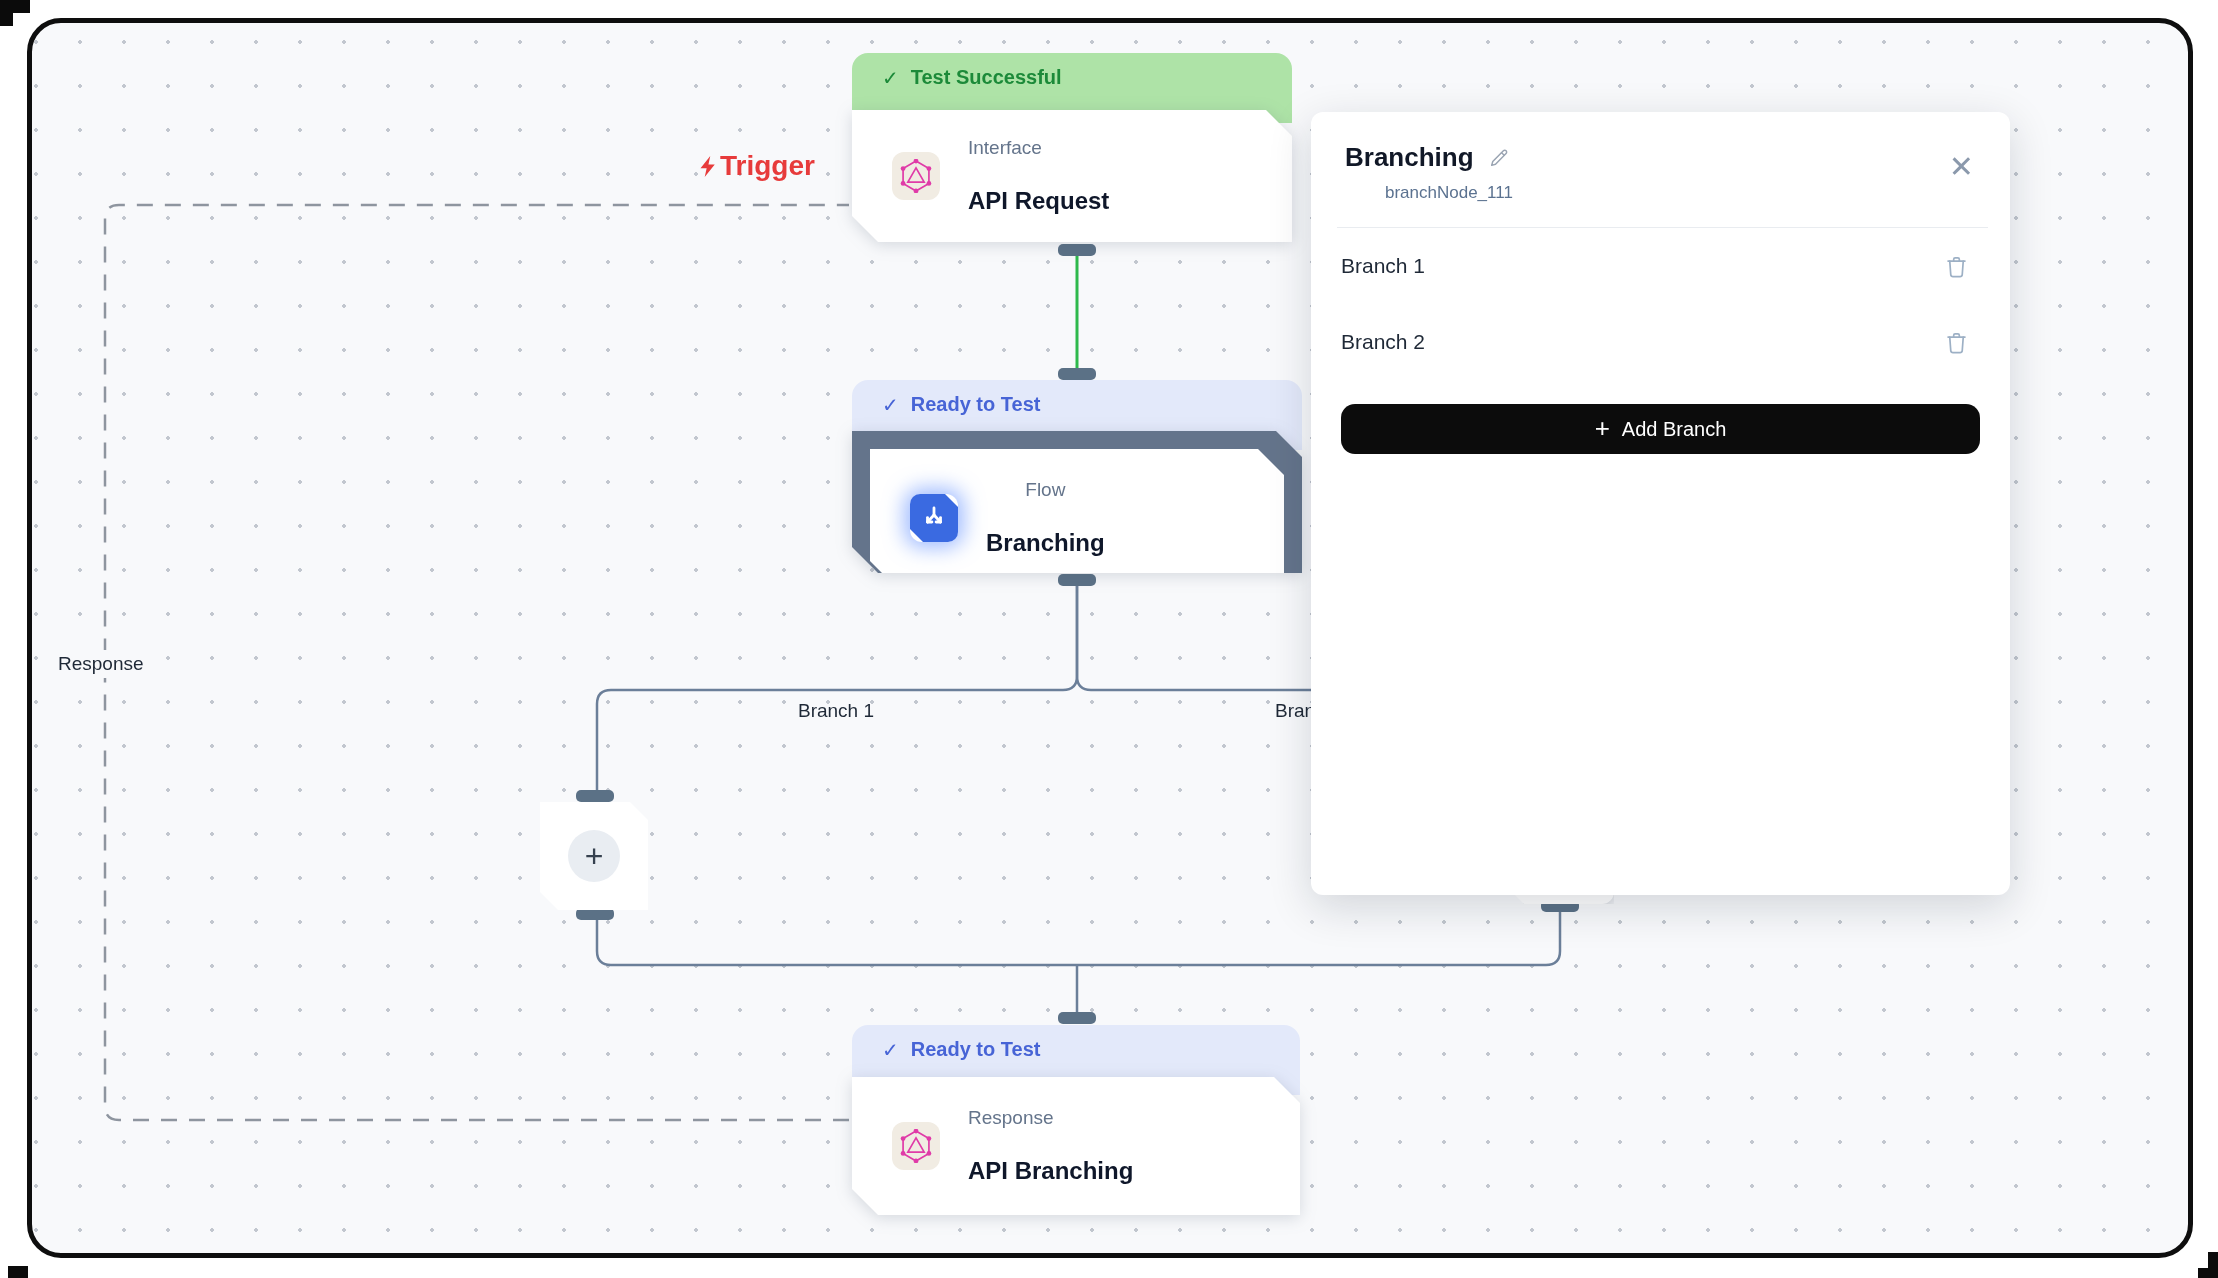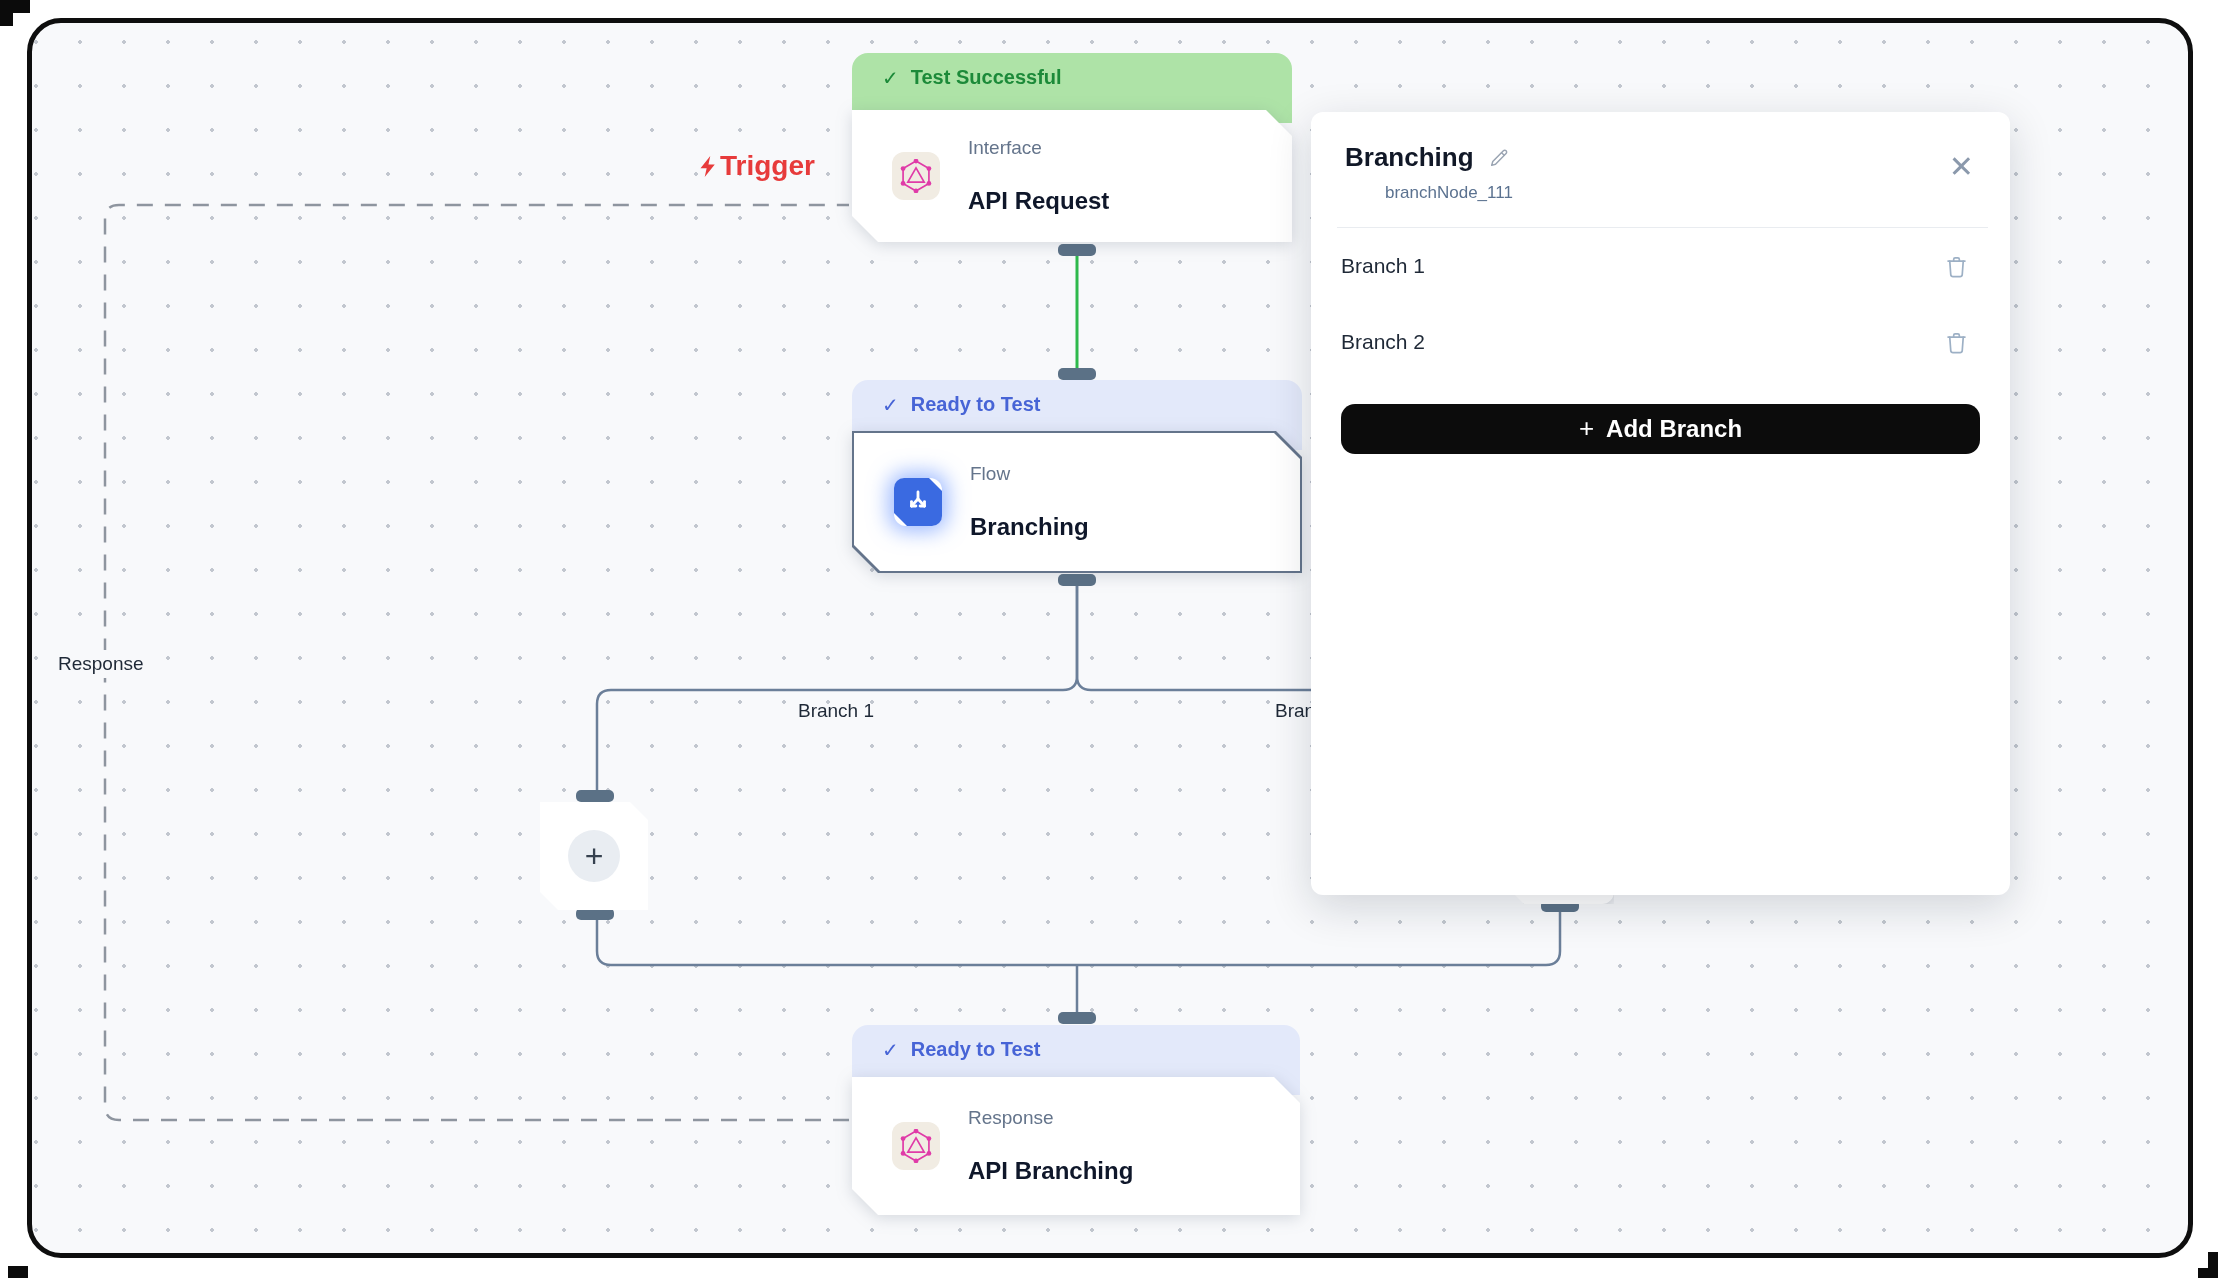--- a/index.html
+++ b/index.html
@@ -18,22 +18,22 @@
   .handle{fill:var(--handle,#5b7186);}
 
   .node{position:absolute;z-index:2;}
   .badge{position:absolute;left:0;right:0;top:0;height:70px;border-radius:16px 16px 0 0;
     display:flex;align-items:flex-start;gap:12px;padding:13px 0 0 30px;box-sizing:border-box;
     font-size:20px;font-weight:700;background:var(--bbg);color:var(--btxt);}
   .badge .chk{font-size:20px;font-weight:400;}
   .cardwrap{position:absolute;left:0;right:0;filter:drop-shadow(0 3px 8px rgba(71,85,105,.20));}
   .card{clip-path:polygon(0 0,calc(100% - 26px) 0,100% 26px,100% 100%,26px 100%,0 calc(100% - 26px));
     background:#fff;display:flex;align-items:center;gap:28px;padding-left:40px;box-sizing:border-box;}
-  .sel{background:#64748b !important;padding:2px;
-    clip-path:polygon(0 0,calc(100% - 26px) 0,100% 26px,100% 100%,26px 100%,0 calc(100% - 26px));}
+  .sel{background:#64748b !important;padding:18px;
+    clip-path:polygon(0 0,calc(100% - 26px) 0,100% 26px,100% 100%,26px 100%,0 calc(100% - 26px));text-align:center;}
   .sel .card{width:100%;height:100%;}
   .tile{width:48px;height:48px;border-radius:12px;display:flex;align-items:center;justify-content:center;flex:none;}
   .tile-api{background:var(--api_tile_bg,#f1ece3);}
   .tile-flow{background:var(--flow_icon_bg,#3a6ae1);border-radius:10px;
     clip-path:polygon(0 0,calc(100% - 13px) 0,100% 13px,100% 100%,13px 100%,0 calc(100% - 13px));}
   .glow{width:48px;height:48px;border-radius:12px;box-shadow:0 0 20px 6px rgba(86,134,255,.55);flex:none;
     display:flex;align-items:center;justify-content:center;}
   .cat{font-size:19px;color:var(--node_category,#64748b);margin-bottom:7px;}
   .ttl{font-size:24px;font-weight:700;color:var(--node_title,#0f172a);margin-top:28px;}
 
@@ -59,21 +59,21 @@
   .p-edit{cursor:pointer;display:flex;}
   .p-sub{margin-top:10px;font-size:17px;color:#5b7290;margin-left:40px;}
   .p-close{position:absolute;right:36px;top:40px;font-size:30px;font-weight:300;color:#8b99ac;cursor:pointer;line-height:1;}
   .p-div{height:1px;background:#e9ecf0;margin:24px 22px 0 26px;}
   .p-row{height:76px;display:flex;align-items:center;justify-content:space-between;padding:0 40px 0 30px;}
   .p-row-label{font-size:21px;color:#1f2937;}
   .p-trash{cursor:pointer;color:#9db0c5;display:flex;}
   .p-addbtn{margin:24px 30px 0 30px;height:50px;border-radius:14px;background:var(--add_branch_bg,#0c0c0c);
     color:var(--add_branch_text,#fff);display:flex;align-items:center;justify-content:center;gap:12px;cursor:pointer;}
   .p-addplus{font-size:26px;font-weight:300;line-height:1;margin-top:-2px;}
-  .p-addlabel{font-size:24px;font-weight:700;}
+  .p-addlabel{font-size:20px;font-weight:400;}
 </style>
 </head>
 <body>
 
 <div class="corner" style="left:0;top:0;width:30px;height:13px"></div>
 <div class="corner" style="left:0;top:0;width:13px;height:26px"></div>
 <div class="corner" style="left:8px;top:1266px;width:20px;height:12px"></div>
 <div class="corner" style="left:2198px;top:1268px;width:20px;height:10px"></div>
 <div class="corner" style="left:2208px;top:1252px;width:10px;height:26px"></div>
 

